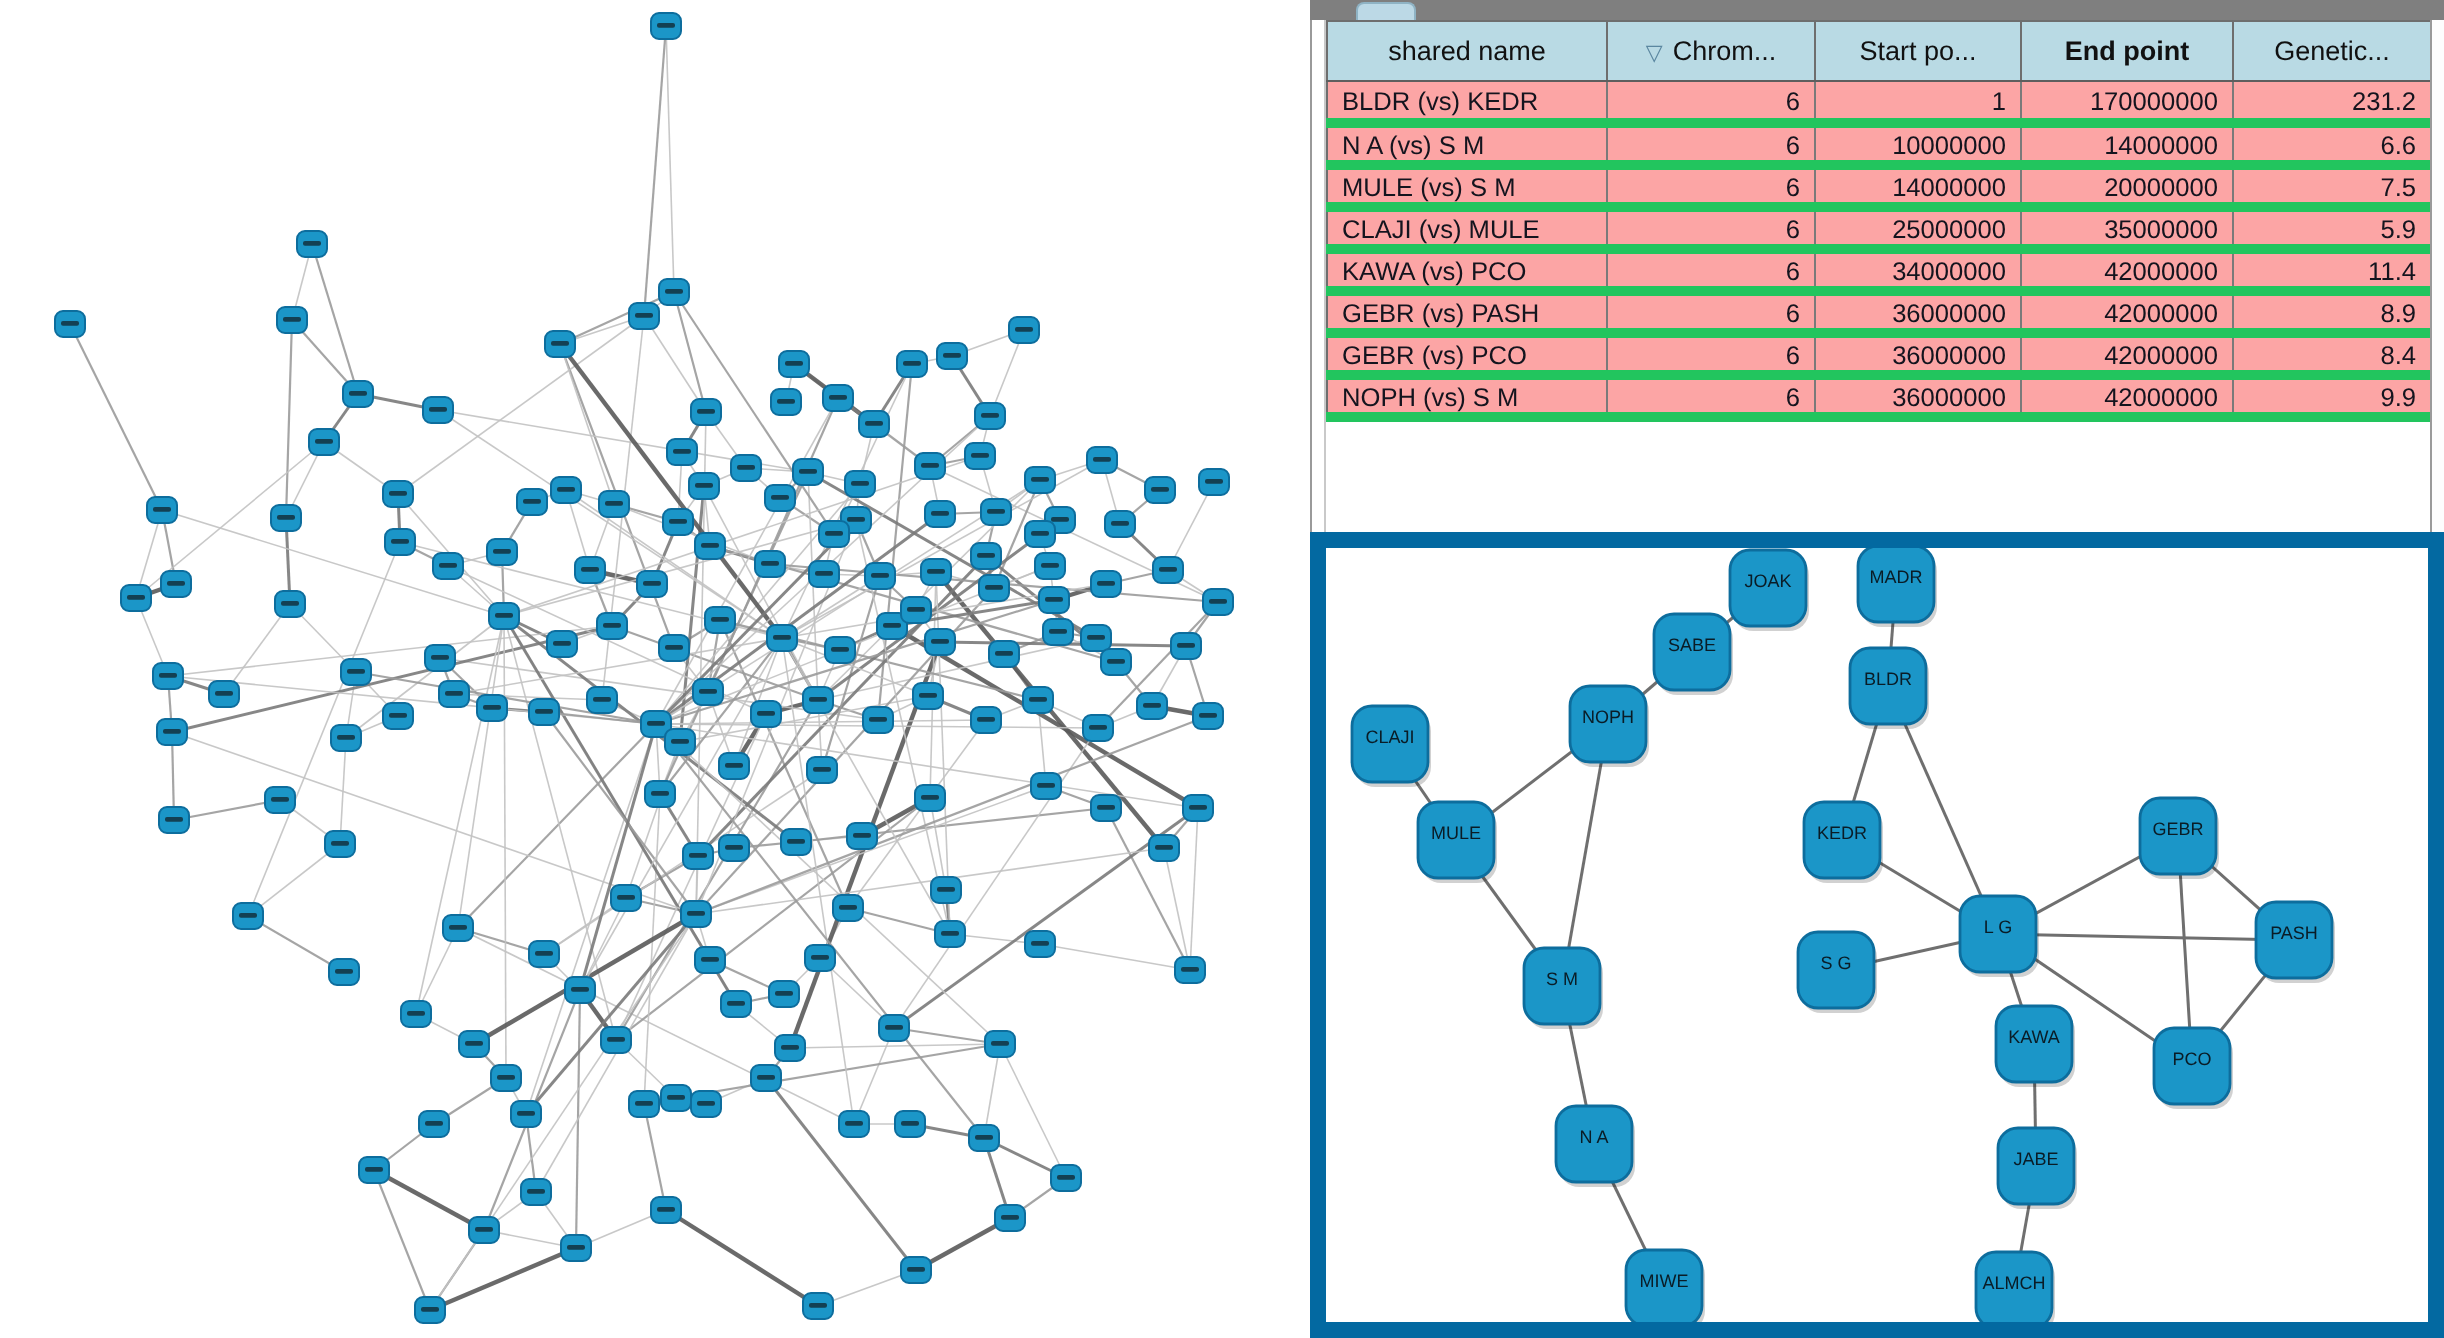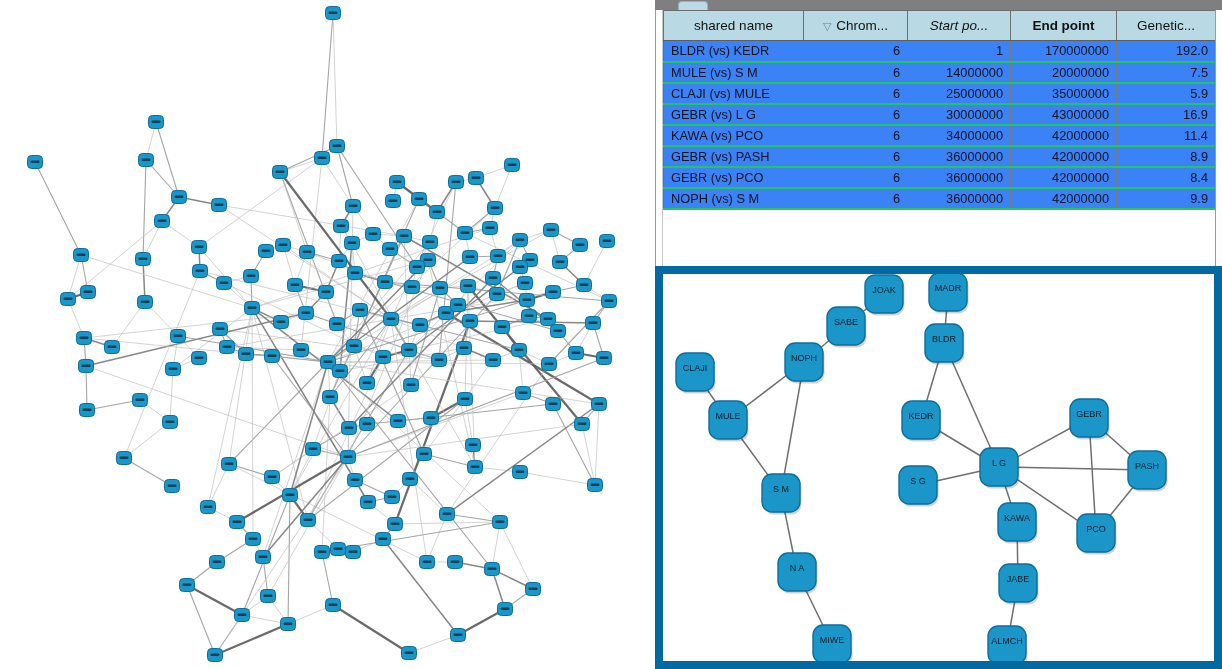--- a/index.html
+++ b/index.html
@@ -22,22 +22,22 @@
   .table-gutter{position:absolute;left:0;top:10px;width:8px;height:256px;background:#fff;
                 border-left:1px solid #9a9a9a;border-right:1px solid #c9c9c9;box-sizing:border-box;}
 
   
   .table-wrap{position:absolute;left:8px;top:10px;width:552px;height:256px;background:#fff;overflow:hidden;}
   table.attr{border-collapse:collapse;table-layout:fixed;width:552px;
              font-family:"Liberation Sans",sans-serif;border:1px solid #6e6e6e;}
   table.attr th{height:30px;background:#b9dae4;color:#111;font-weight:normal;font-size:13.5px;
                 border-right:1px solid #6e6e6e;border-bottom:1px solid #5e5e5e;
                 white-space:nowrap;overflow:hidden;text-align:center;padding:0 4px;box-sizing:border-box;}
-  table.attr td{height:21px;background:#3b82f6;color:#14141e;font-size:12.8px;
-                border-right:1px solid #7a7a7a;border-bottom:2px solid #22c55e;
+  table.attr td{height:21px;background:#fca5a5;color:#14141e;font-size:12.8px;
+                border-right:1px solid #7a7a7a;border-bottom:5px solid #22c55e;
                 white-space:nowrap;overflow:hidden;padding:0 7px;box-sizing:border-box;}
   table.attr td.left{text-align:left;}
   table.attr td.num{text-align:right;}
   .funnel{color:#5b87a0;font-size:11px;margin-right:5px;}
 
   
   .v-strip{position:absolute;right:0;top:10px;width:7px;height:256px;background:#fdfdfd;
            border-left:1px solid #9a9a9a;box-sizing:border-box;}
 
   
@@ -1035,53 +1035,53 @@
   <div class="top-strip"></div>
   <div class="mini-tab"></div>
   <div class="table-gutter"></div>
 
   <div class="table-wrap">
     <table class="attr" id="attr-table">
       <thead>
           <tr>
             <th style="width: 140px; text-align: center;"><span>shared name</span></th>
             <th style="width: 104px;"><span class="funnel">▽</span><span>Chrom...</span></th>
-            <th style="width: 103px; font-style: italic;"><span>Start po...</span></th>
+            <th style="width: 103px;"><span>Start po...</span></th>
             <th style="width: 106px; font-weight: bold;"><span>End point</span></th>
             <th style="width: 99px;"><span>Genetic...</span></th>
           </tr>
         </thead>
       <tbody>
           <tr>
             <td class="left">BLDR (vs) KEDR</td>
             <td class="num">6</td>
             <td class="num">1</td>
             <td class="num">170000000</td>
-            <td class="num">192.0</td>
+            <td class="num">231.2</td>
+          </tr>
+          <tr>
+            <td class="left">N A (vs) S M</td>
+            <td class="num">6</td>
+            <td class="num">10000000</td>
+            <td class="num">14000000</td>
+            <td class="num">6.6</td>
           </tr>
           <tr>
             <td class="left">MULE (vs) S M</td>
             <td class="num">6</td>
             <td class="num">14000000</td>
             <td class="num">20000000</td>
             <td class="num">7.5</td>
           </tr>
           <tr>
             <td class="left">CLAJI (vs) MULE</td>
             <td class="num">6</td>
             <td class="num">25000000</td>
             <td class="num">35000000</td>
             <td class="num">5.9</td>
-          </tr>
-          <tr>
-            <td class="left">GEBR (vs) L G</td>
-            <td class="num">6</td>
-            <td class="num">30000000</td>
-            <td class="num">43000000</td>
-            <td class="num">16.9</td>
           </tr>
           <tr>
             <td class="left">KAWA (vs) PCO</td>
             <td class="num">6</td>
             <td class="num">34000000</td>
             <td class="num">42000000</td>
             <td class="num">11.4</td>
           </tr>
           <tr>
             <td class="left">GEBR (vs) PASH</td>

